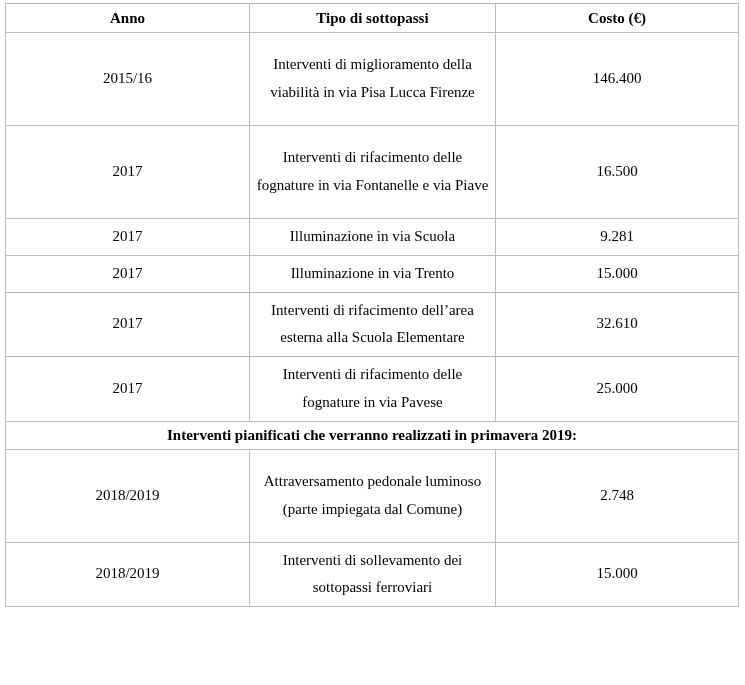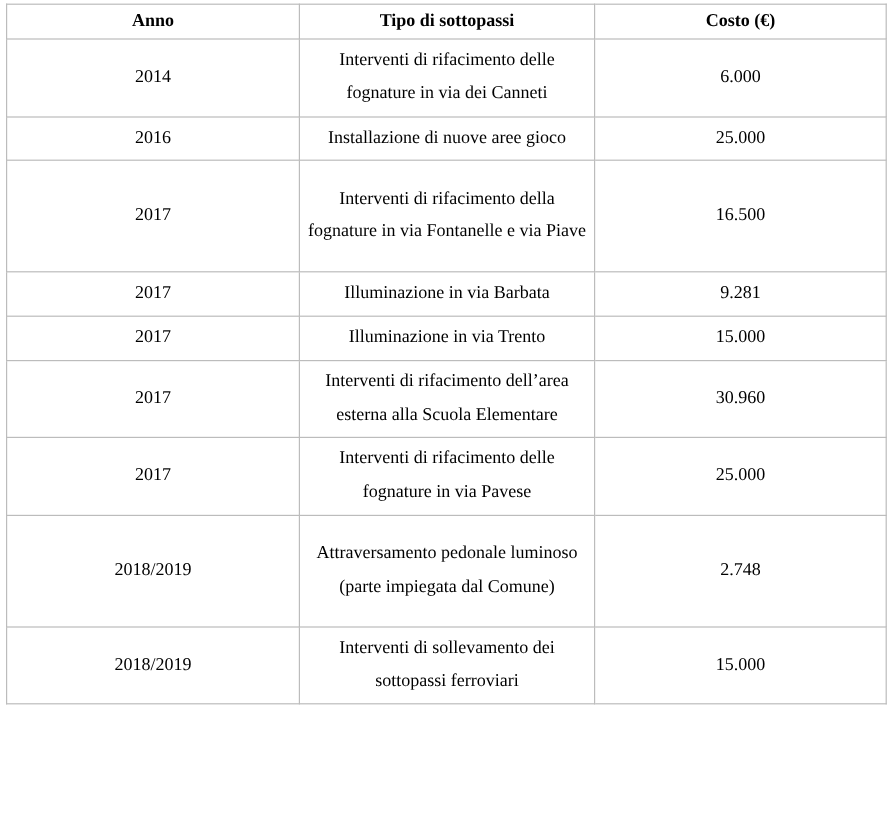--- a/index.html
+++ b/index.html
@@ -84,54 +84,52 @@
       <col class="c-costo">
     </colgroup>
     <thead>
       <tr>
         <th>Anno</th>
         <th>Tipo di sottopassi</th>
         <th>Costo (€)</th>
       </tr>
     </thead>
     <tbody id="table-body">
-        <tr class="two">
-          <td class="year">2014</td>
-          <td class="desc">Interventi di rifacimento delle fognature in via dei Canneti</td>
-          <td class="cost">6.000</td>
-        </tr>
-        <tr class="single">
-          <td class="year">2016</td>
-          <td class="desc">Installazione di nuove aree gioco</td>
-          <td class="cost">25.000</td>
+        <tr class="three">
+          <td class="year">2015/16</td>
+          <td class="desc">Interventi di miglioramento della viabilità in via Pisa Lucca Firenze</td>
+          <td class="cost">146.400</td>
         </tr>
         <tr class="three">
           <td class="year">2017</td>
-          <td class="desc">Interventi di rifacimento della fognature in via Fontanelle e via Piave</td>
+          <td class="desc">Interventi di rifacimento delle fognature in via Fontanelle e via Piave</td>
           <td class="cost">16.500</td>
         </tr>
         <tr class="single">
           <td class="year">2017</td>
-          <td class="desc">Illuminazione in via Barbata</td>
+          <td class="desc">Illuminazione in via Scuola</td>
           <td class="cost">9.281</td>
         </tr>
         <tr class="single">
           <td class="year">2017</td>
           <td class="desc">Illuminazione in via Trento</td>
           <td class="cost">15.000</td>
         </tr>
         <tr class="two">
           <td class="year">2017</td>
           <td class="desc">Interventi di rifacimento dell’area esterna alla Scuola Elementare</td>
-          <td class="cost">30.960</td>
+          <td class="cost">32.610</td>
         </tr>
         <tr class="two">
           <td class="year">2017</td>
           <td class="desc">Interventi di rifacimento delle fognature in via Pavese</td>
           <td class="cost">25.000</td>
+        </tr>
+        <tr class="section-row">
+          <td colspan="3">Interventi pianificati che verranno realizzati in primavera 2019:</td>
         </tr>
         <tr class="three">
           <td class="year">2018/2019</td>
           <td class="desc">Attraversamento pedonale luminoso (parte impiegata dal Comune)</td>
           <td class="cost">2.748</td>
         </tr>
         <tr class="two">
           <td class="year">2018/2019</td>
           <td class="desc">Interventi di sollevamento dei sottopassi ferroviari</td>
           <td class="cost">15.000</td>

